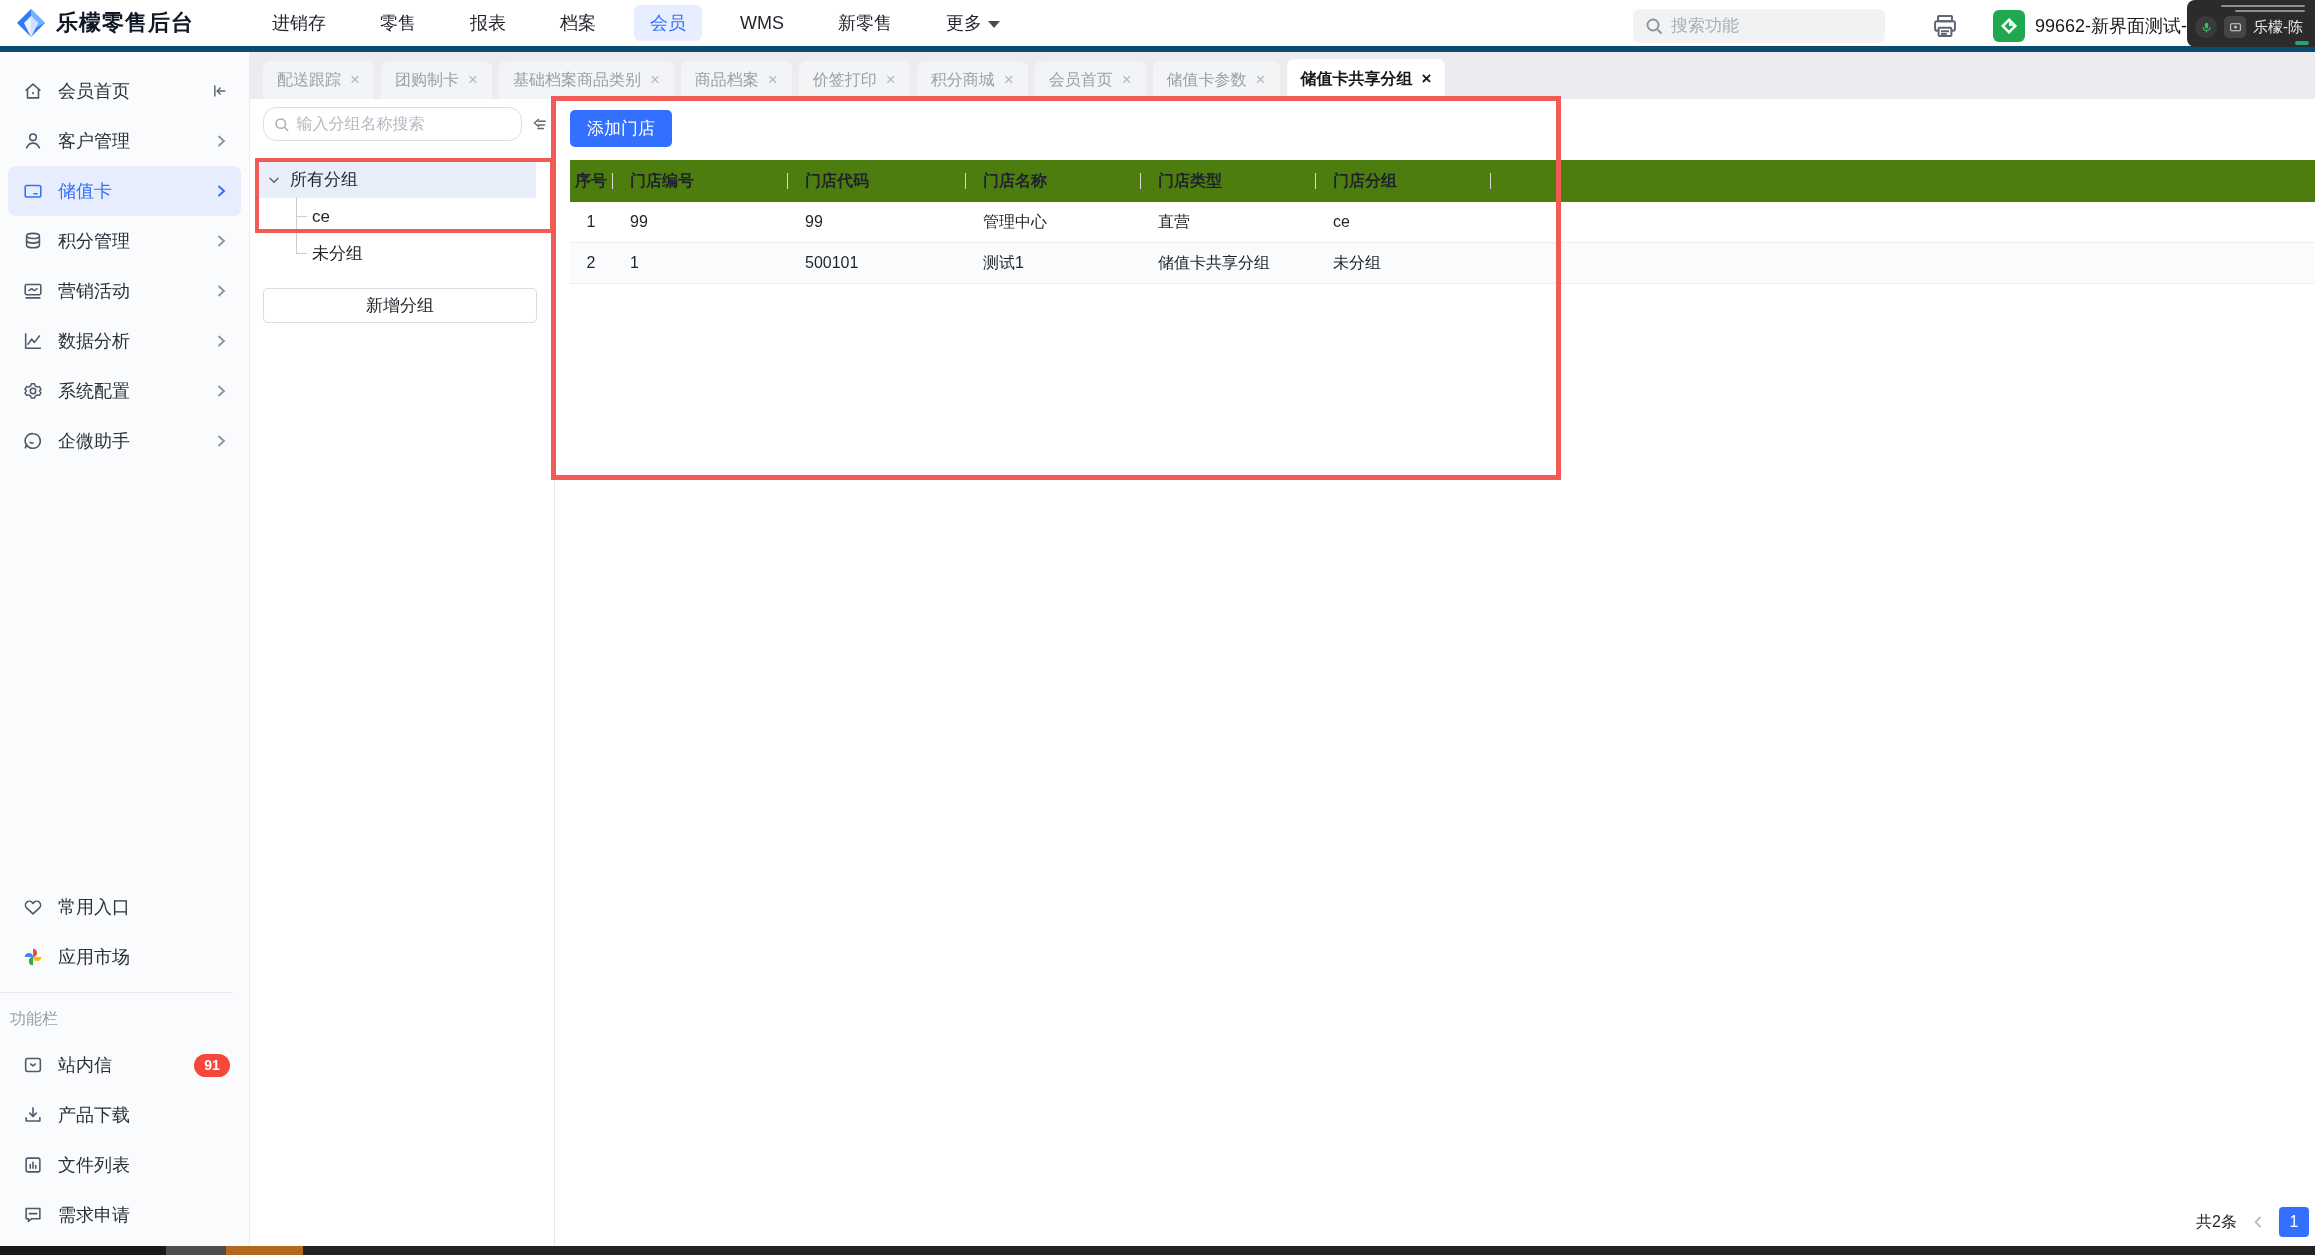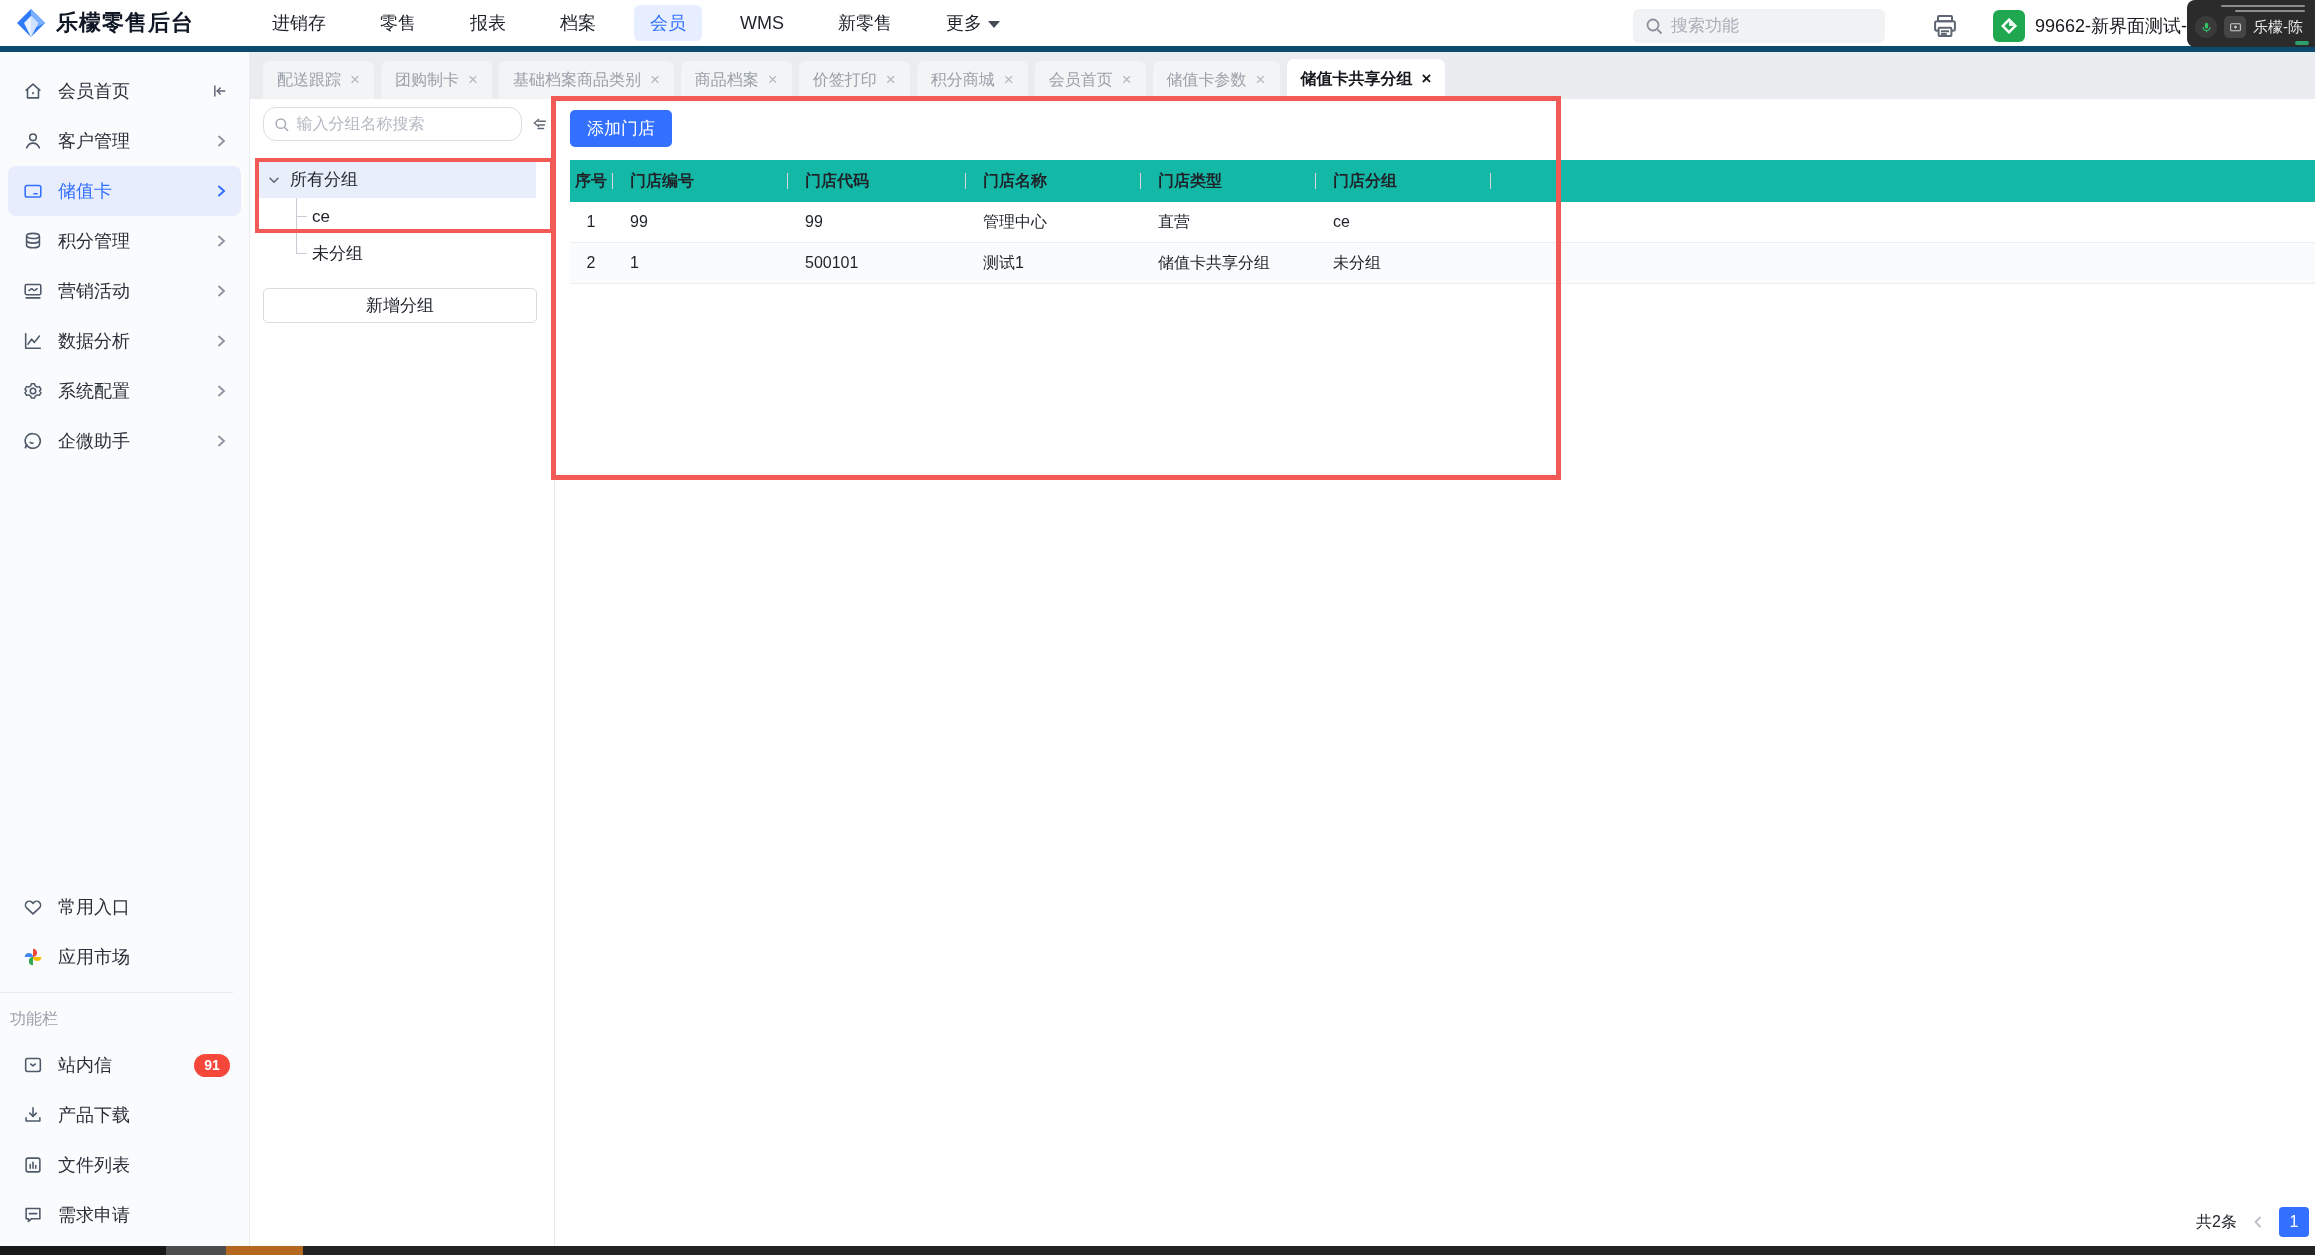--- a/index.html
+++ b/index.html
@@ -92,21 +92,21 @@
                    border:1px solid #d9dce0; border-radius:5px; font-size:17px; color:#1f2329; cursor:pointer;
                    font-family:"Liberation Sans", sans-serif; }
 
   
   .content { position:absolute; left:555px; top:99px; width:1760px; height:1148px; background:#fff; z-index:4; }
   .add-store-btn { position:absolute; left:15px; top:11px; height:37px; padding:0 17px; background:#3370ff;
                    border:none; border-radius:5px; color:#fff; font-size:17px; cursor:pointer;
                    font-family:"Liberation Sans", sans-serif; }
   .tbl { position:absolute; left:15px; top:61px; right:0; }
   .tbl-row { display:grid; grid-template-columns:42px 175px 178px 175px 175px 175px 1fr; align-items:center; }
-  .tbl-head { background:#14b8a6; height:42px; font-weight:bold; font-size:16px; }
+  .tbl-head { background:#4d7c0f; height:42px; font-weight:bold; font-size:16px; }
   .tbl-head .th { position:relative; padding-left:18px; height:42px; display:flex; align-items:center; white-space:nowrap; }
   .tbl-head .th.first { justify-content:center; padding-left:0; }
   .tbl-head .th + .th::before { content:""; position:absolute; left:0; top:13px; height:16px; width:1px; background:#d4d7dc; }
   .tbl-body .tbl-row { height:41px; font-size:16px; border-bottom:1px solid #eceef1; }
   .tbl-body .tbl-row:nth-child(2) { background:#fafbfc; }
   .tbl-body .td { padding-left:18px; white-space:nowrap; }
   .tbl-body .td.first { text-align:center; padding-left:0; }
 
   .pagination { position:absolute; right:6px; bottom:10px; display:flex; align-items:center; gap:13px; height:30px; }
   .pg-total { font-size:16px; color:#1f2329; }

